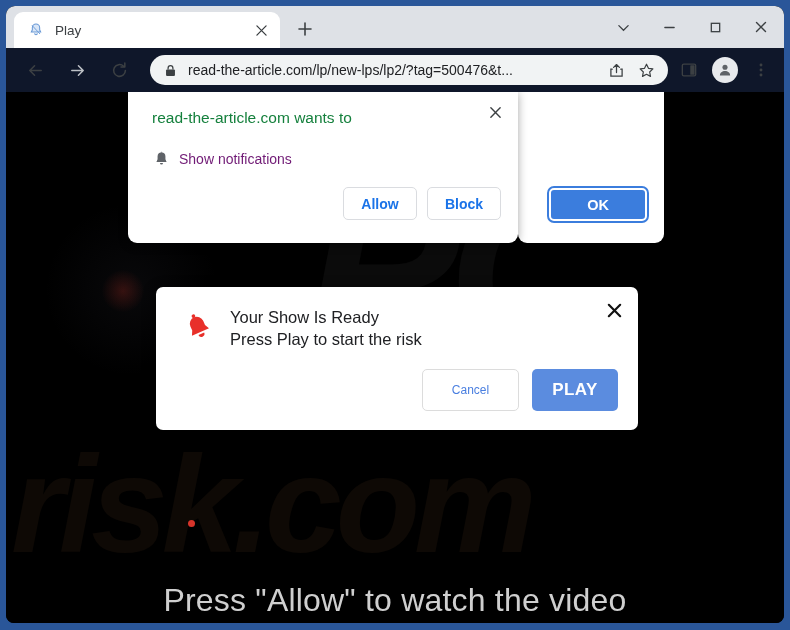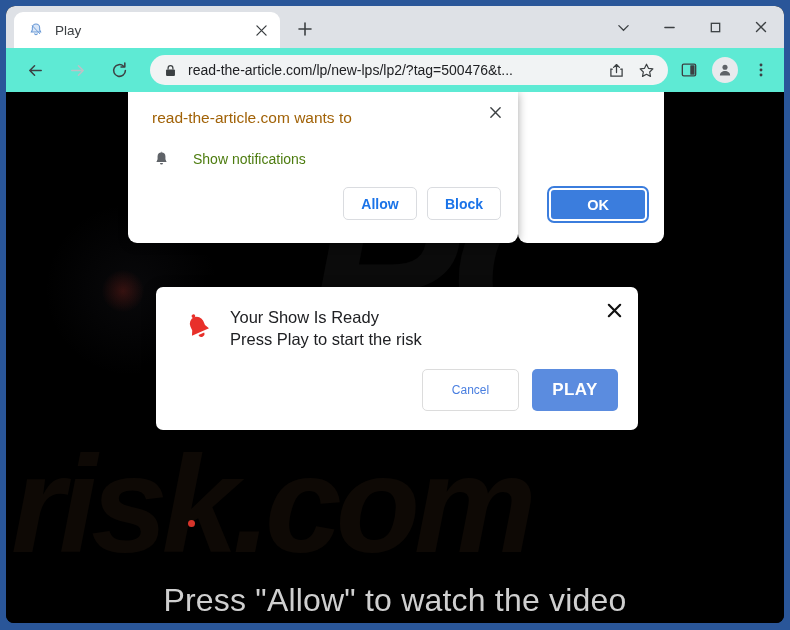--- a/index.html
+++ b/index.html
@@ -70,21 +70,21 @@
     height: 42px; display: flex; align-items: center;
   }
   .win-btn {
     width: 46px; height: 42px;
     display: flex; align-items: center; justify-content: center;
   }
 
   
   #toolbar {
     height: 44px;
-    background: #5eead4;
+    background: #0f172a;
     display: flex; align-items: center;
     padding: 0 8px 0 14px;
   }
   .nav-btn {
     width: 30px; height: 30px; margin-right: 12px;
     display: flex; align-items: center; justify-content: center;
     border-radius: 50%;
     flex: 0 0 auto;
   }
   #omnibox {
@@ -189,36 +189,36 @@
   #perm-ok-panel {
     position: absolute;
     left: 512px; top: -1px;
     width: 146px; height: 152px;
     background: #fff;
     border-radius: 0 0 9px 9px;
     box-shadow: 0 2px 10px rgba(0,0,0,0.35);
     z-index: 19;
   }
   #perm-title {
-    font-size: 15.5px; color: #a16207;
+    font-size: 15.5px; color: #15803d;
     font-weight: 400;
   }
   #perm-close {
     position: absolute; right: 10px; top: 8px;
     width: 26px; height: 26px;
     display: flex; align-items: center; justify-content: center;
   }
   #perm-row {
     margin-top: 24px;
     display: flex; align-items: center;
   }
   #perm-bell { width: 18px; display:flex; justify-content:center; }
   #perm-row-label {
-    margin-left: 23px;
-    font-size: 14px; color: #4d7c0f;
+    margin-left: 9px;
+    font-size: 14px; color: #701a75;
   }
   #perm-buttons {
     position: absolute;
     right: 17px; bottom: 23px;
     display: flex; gap: 10px;
   }
   .perm-btn {
     height: 33px; min-width: 74px;
     padding: 0 16px;
     border: 1px solid #dadce0;

